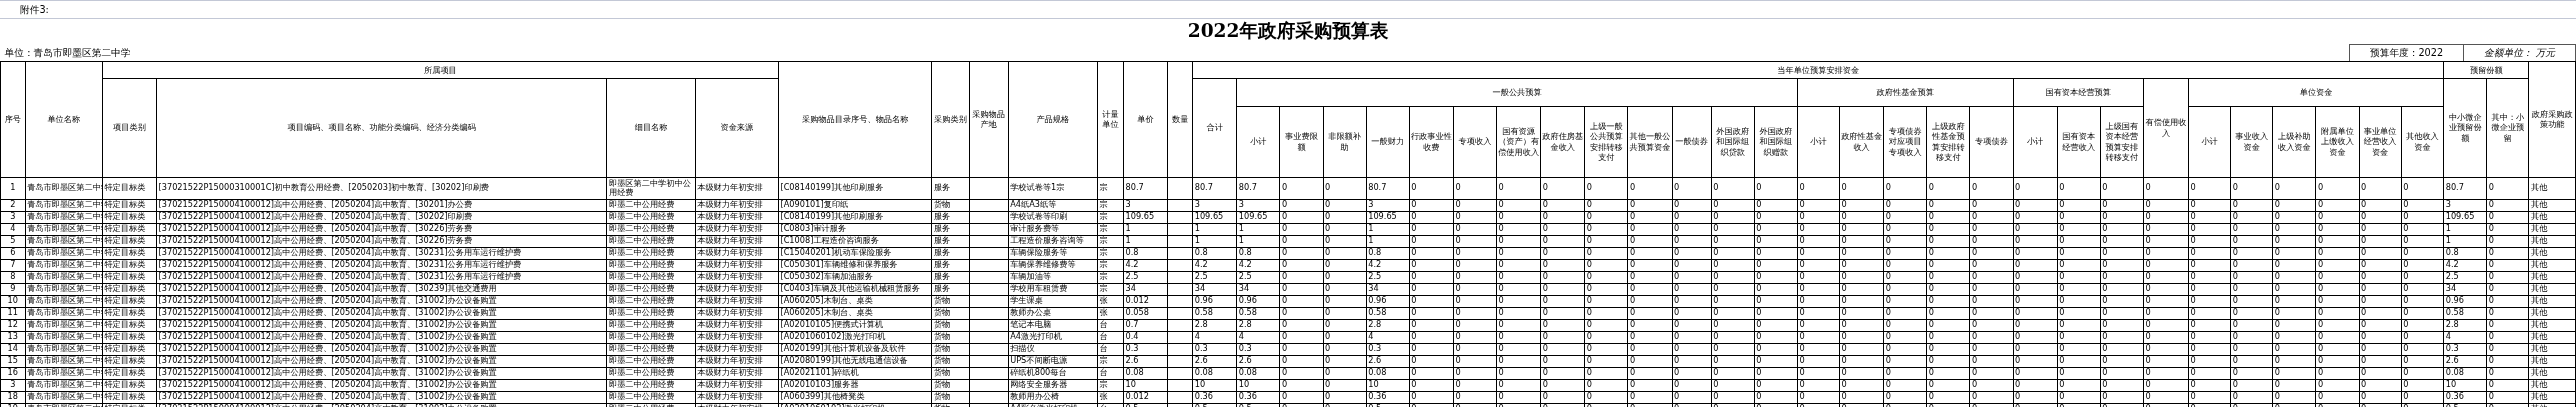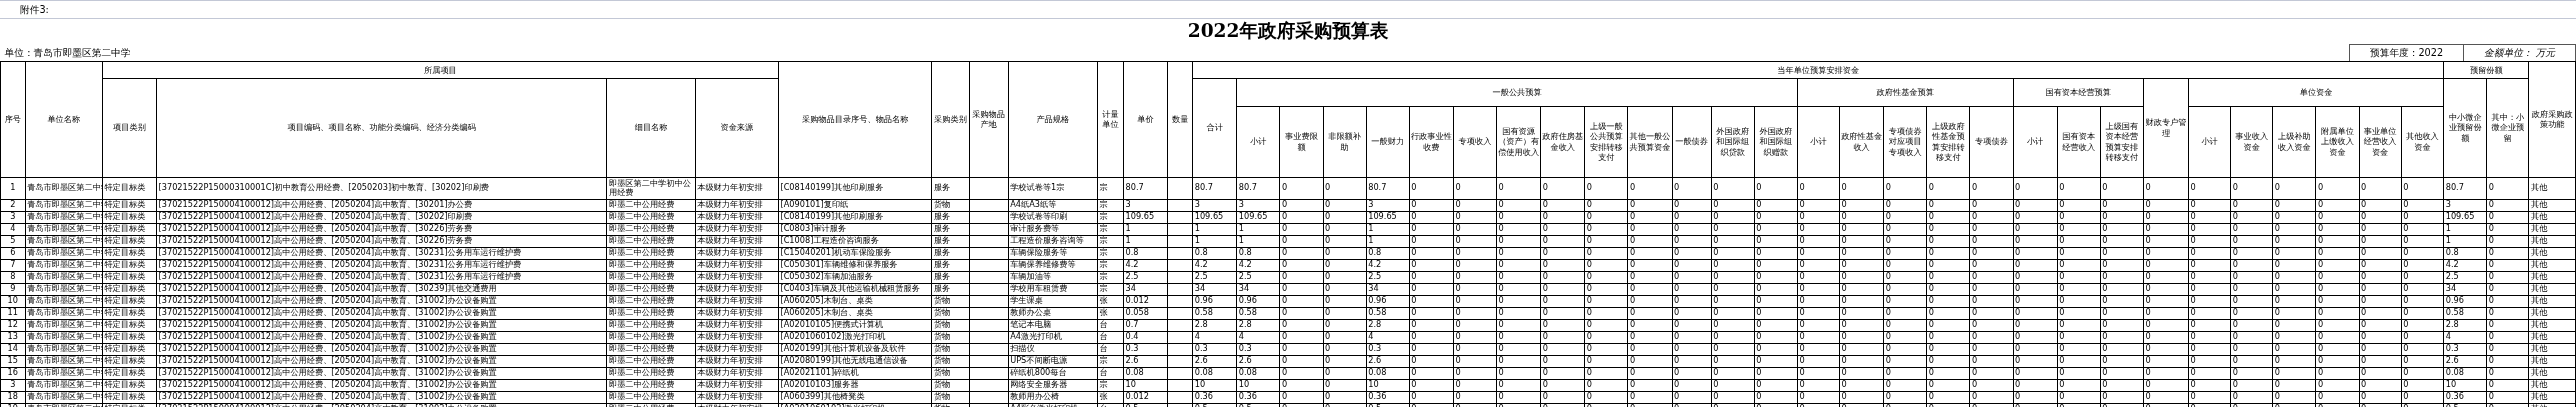--- a/index.html
+++ b/index.html
@@ -128,21 +128,21 @@
       </tr>
       <tr>
         <th rowspan="2">项目类别</th>
         <th rowspan="2">项目编码、项目名称、功能分类编码、经济分类编码</th>
         <th rowspan="2">细目名称</th>
         <th rowspan="2">资金来源</th>
         <th rowspan="2">合计</th>
         <th colspan="13">一般公共预算</th>
         <th colspan="5">政府性基金预算</th>
         <th colspan="3">国有资本经营预算</th>
-        <th rowspan="2">财政专户管理</th>
+        <th rowspan="2">有偿使用收入</th>
         <th colspan="6">单位资金</th>
         <th rowspan="2">中小微企业预留份额</th>
         <th rowspan="2">其中：小微企业预留</th>
       </tr>
       <tr>
         <th>小计</th>
         <th>事业费限额</th>
         <th>非限额补助</th>
         <th>一般财力</th>
         <th>行政事业性收费</th>

